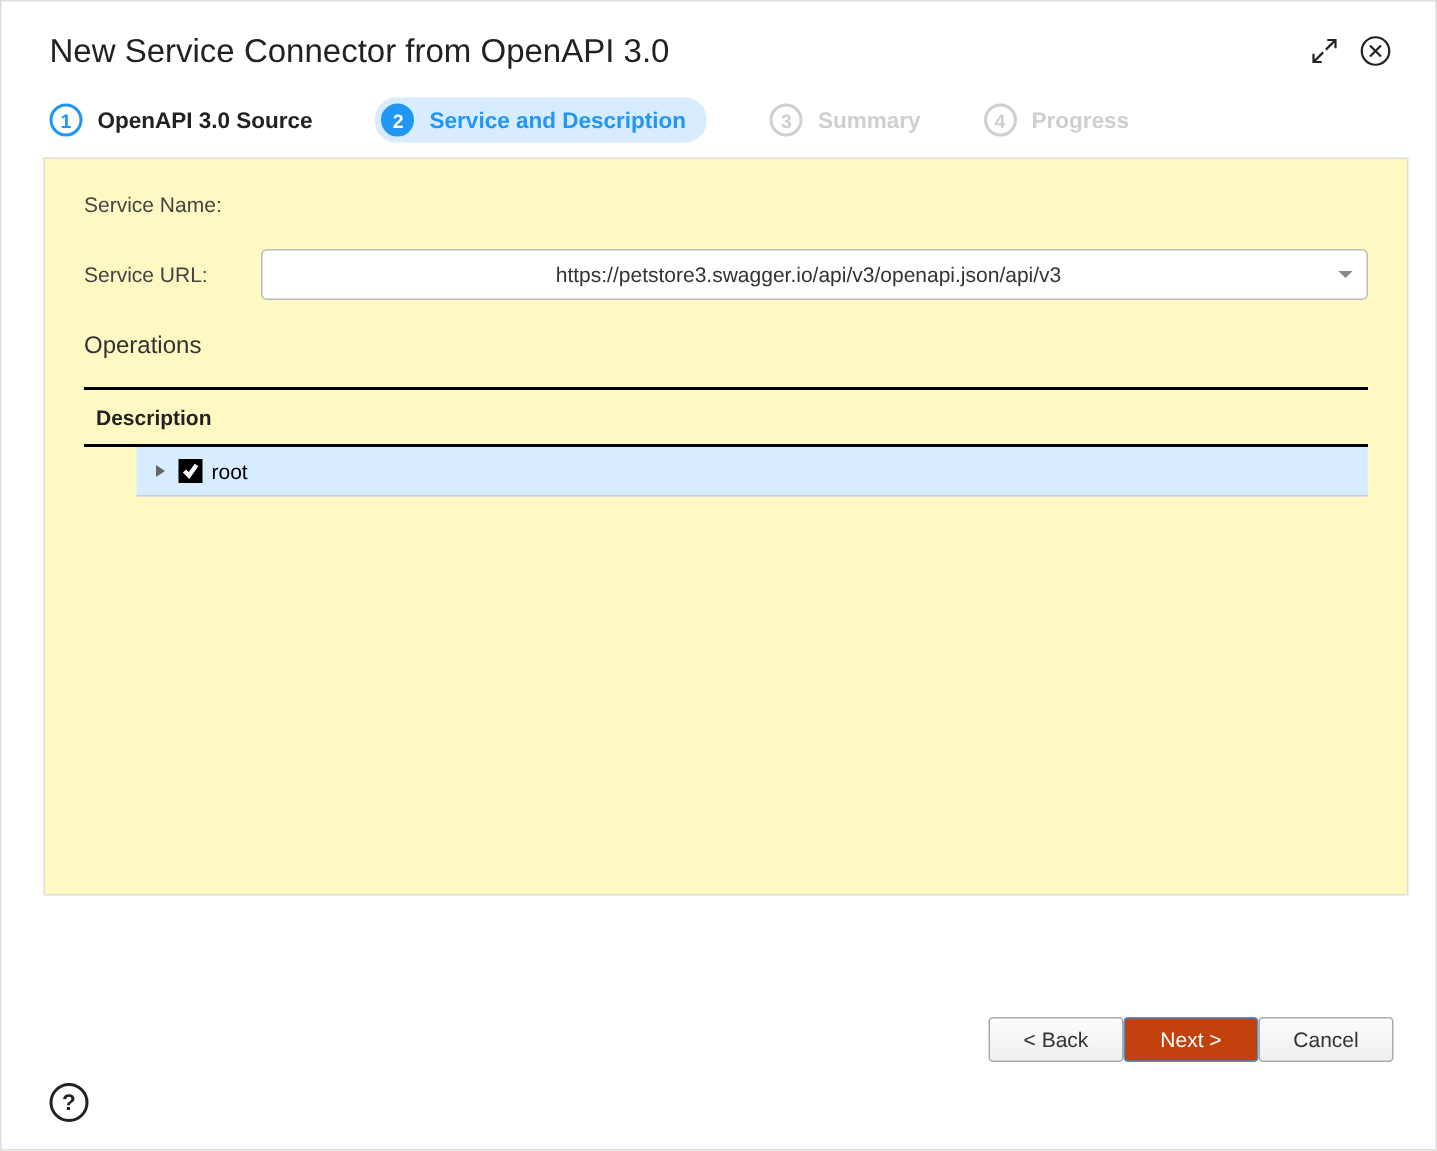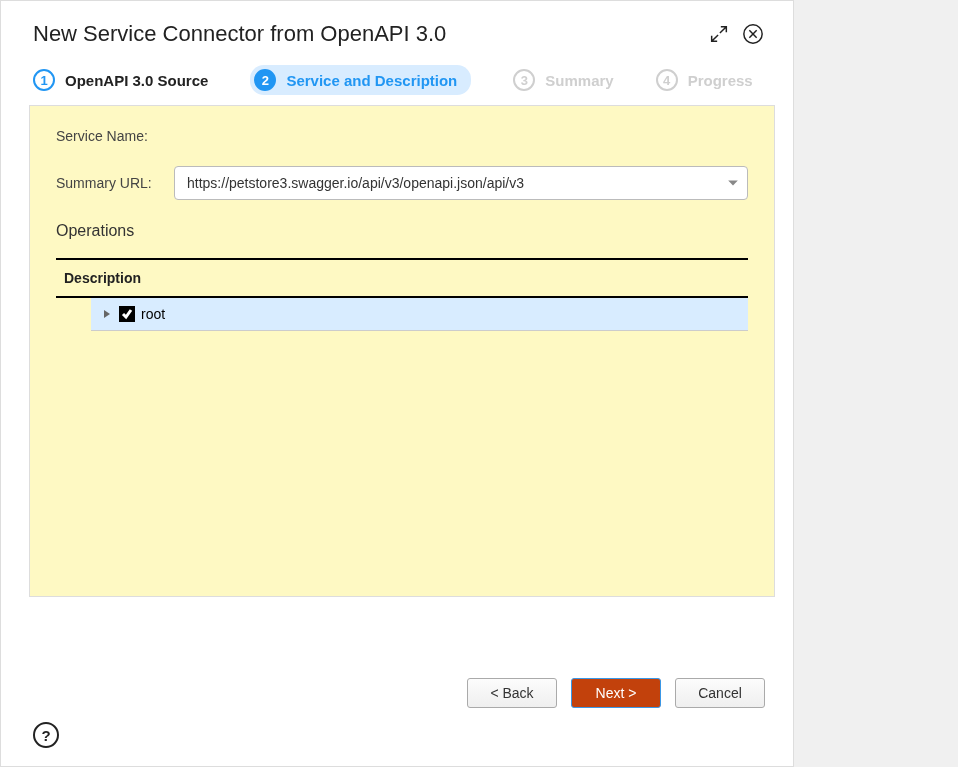--- a/index.html
+++ b/index.html
@@ -1,19 +1,19 @@
 <!DOCTYPE html>
 <html><head>
 <meta charset="utf-8">
 <style>
   * { box-sizing: border-box; margin: 0; padding: 0; font-family: "Segoe UI", Arial, sans-serif; }
   body { background: #f0f0f0; width: 958px; height: 767px; overflow: hidden; }
   .dialog {
     background: #fff;
-    width: 794px;
+    width: 958px;
     height: 767px;
     display: flex;
     flex-direction: column;
     border: 1px solid #ddd;
     position: relative;
   }
   
   .dialog-header {
     display: flex;
     align-items: center;
@@ -66,20 +66,21 @@
     flex: 1;
     display: flex;
     align-items: center;
     border: 1px solid #bbb;
     border-radius: 4px;
     height: 34px;
     padding: 0 8px 0 12px;
     font-size: 14px;
     color: #333;
     background: #fff;
+    text-align: center;
   }
   .combo span { flex: 1; }
   .combo svg { width: 12px; height: 12px; fill: #888; }
   .section-label { font-size: 16px; color: #333; margin-top: 10px; margin-bottom: 18px; }
   .ops-table { border-top: 2px solid #000; }
   .ops-head {
     display: flex;
     font-size: 14px;
     font-weight: 600;
     color: #222;
@@ -103,21 +104,20 @@
   .chk {
     width: 16px; height: 16px; background: #000; display: inline-flex;
     align-items: center; justify-content: center;
   }
   .chk svg { width: 12px; height: 12px; stroke: #fff; stroke-width: 3; fill: none; }
   
   .footer {
     padding: 20px 28px 10px 28px;
     display: flex;
     justify-content: flex-end;
-    gap: 14px;
   }
   .btn {
     min-width: 90px;
     height: 30px;
     border: 1px solid #aaa;
     border-radius: 3px;
     background: linear-gradient(#fcfcfc,#efefef);
     font-size: 14px;
     color: #333;
     cursor: pointer;
@@ -175,21 +175,21 @@
   </div>
 
   <div class="panel-wrap">
     <div class="panel">
 
       <div class="field-row">
         <div class="field-label">Service Name:</div>
       </div>
 
       <div class="field-row">
-        <div class="field-label">Summary URL:</div>
+        <div class="field-label">Service URL:</div>
         <div class="combo">
           <span>https://petstore3.swagger.io/api/v3/openapi.json/api/v3</span>
           <svg viewBox="0 0 10 10">
               <path d="M1 3l4 4 4-4z"></path>
             </svg>
         </div>
       </div>
 
       <div class="section-label">Operations</div>
 

